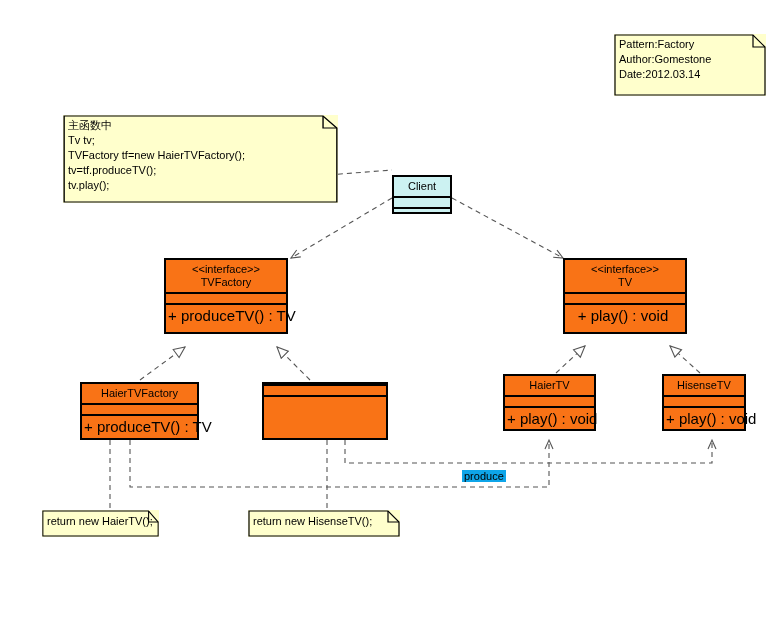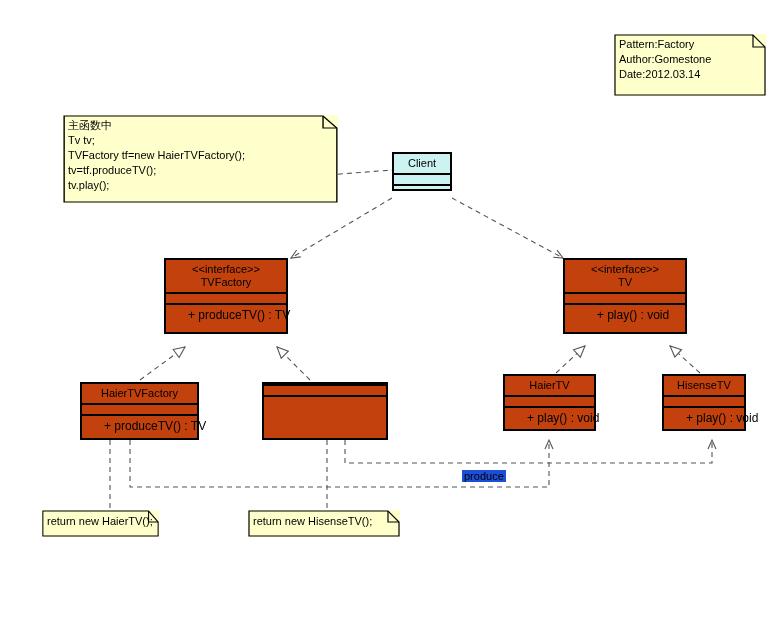--- a/index.html
+++ b/index.html
@@ -24,21 +24,21 @@
     position: absolute;
     left: 0; top: 0;
     width: 782px;
     height: 633px;
     pointer-events: none;
   }
   
   .uml-box {
     position: absolute;
     border: 2px solid #000000;
-    background: #c2410c;
+    background: #f97316;
     box-sizing: border-box;
     z-index: 5;
   }
   .uml-box.client-box {
     background: #ccf2f2;
   }
   .uml-head {
     text-align: center;
     font-size: 11px;
     color: #000;
@@ -50,23 +50,23 @@
     border-top: 2px solid #000000;
     height: 0;
     font-size: 0;
     line-height: 0;
   }
   .uml-attrs {
     height: 9px;
     box-sizing: border-box;
   }
   .uml-ops {
-    font-size: 12px;
-    color: #000;
-    padding: 4px 6px 4px 22px;
+    font-size: 15px;
+    color: #000;
+    padding: 4px 6px 4px 2px;
     line-height: 13px;
     box-sizing: border-box;
     white-space: nowrap;
   }
   .uml-ops.center { text-align: center; }
   .stereo { display: block; }
   .cname  { display: block; }
   
   .note {
     position: absolute;
@@ -93,21 +93,21 @@
     color: #000;
     white-space: pre-wrap;
     z-index: 2;
   }
   .note-text.single { line-height: 19px; padding-top: 2px; }
   
   .edge-label {
     position: absolute;
     font-size: 11px;
     color: #000;
-    background: #1d4ed8;
+    background: #0ea5e9;
     padding: 0 2px;
     z-index: 4;
     white-space: nowrap;
   }
   
   .caption {
     position: absolute;
     font-size: 12px;
     color: #000;
     text-align: center;
@@ -193,21 +193,21 @@
       <path d="M1,1 L226,1 L238,13 L238,87 L1,87 Z" fill="#ffffcc" stroke="#000000" stroke-width="1.2"></path>
       <path d="M226,1 L226,13 L238,13" fill="none" stroke="#000000" stroke-width="1.2"></path>
     </svg>
     <div class="note-text">主函数中
 Tv tv;
 TVFactory tf=new HaierTVFactory();
 tv=tf.produceTV();
 tv.play();</div>
   </div>
 
-  <div class="uml-box client-box" style="left:392px; top:152px; width:60px; height:39px;">
+  <div class="uml-box client-box" style="left:392px; top:175px; width:60px; height:39px;">
     <div class="uml-head">Client</div>
     <div class="uml-sep"></div>
     <div class="uml-attrs"></div>
     <div class="uml-sep"></div>
     <div class="uml-attrs"></div>
   </div>
 
   <div class="uml-box" style="left:164px; top:258px; width:124px; height:76px;">
     <div class="uml-head">
       <span class="stereo">&lt;&lt;interface&gt;&gt;</span>

